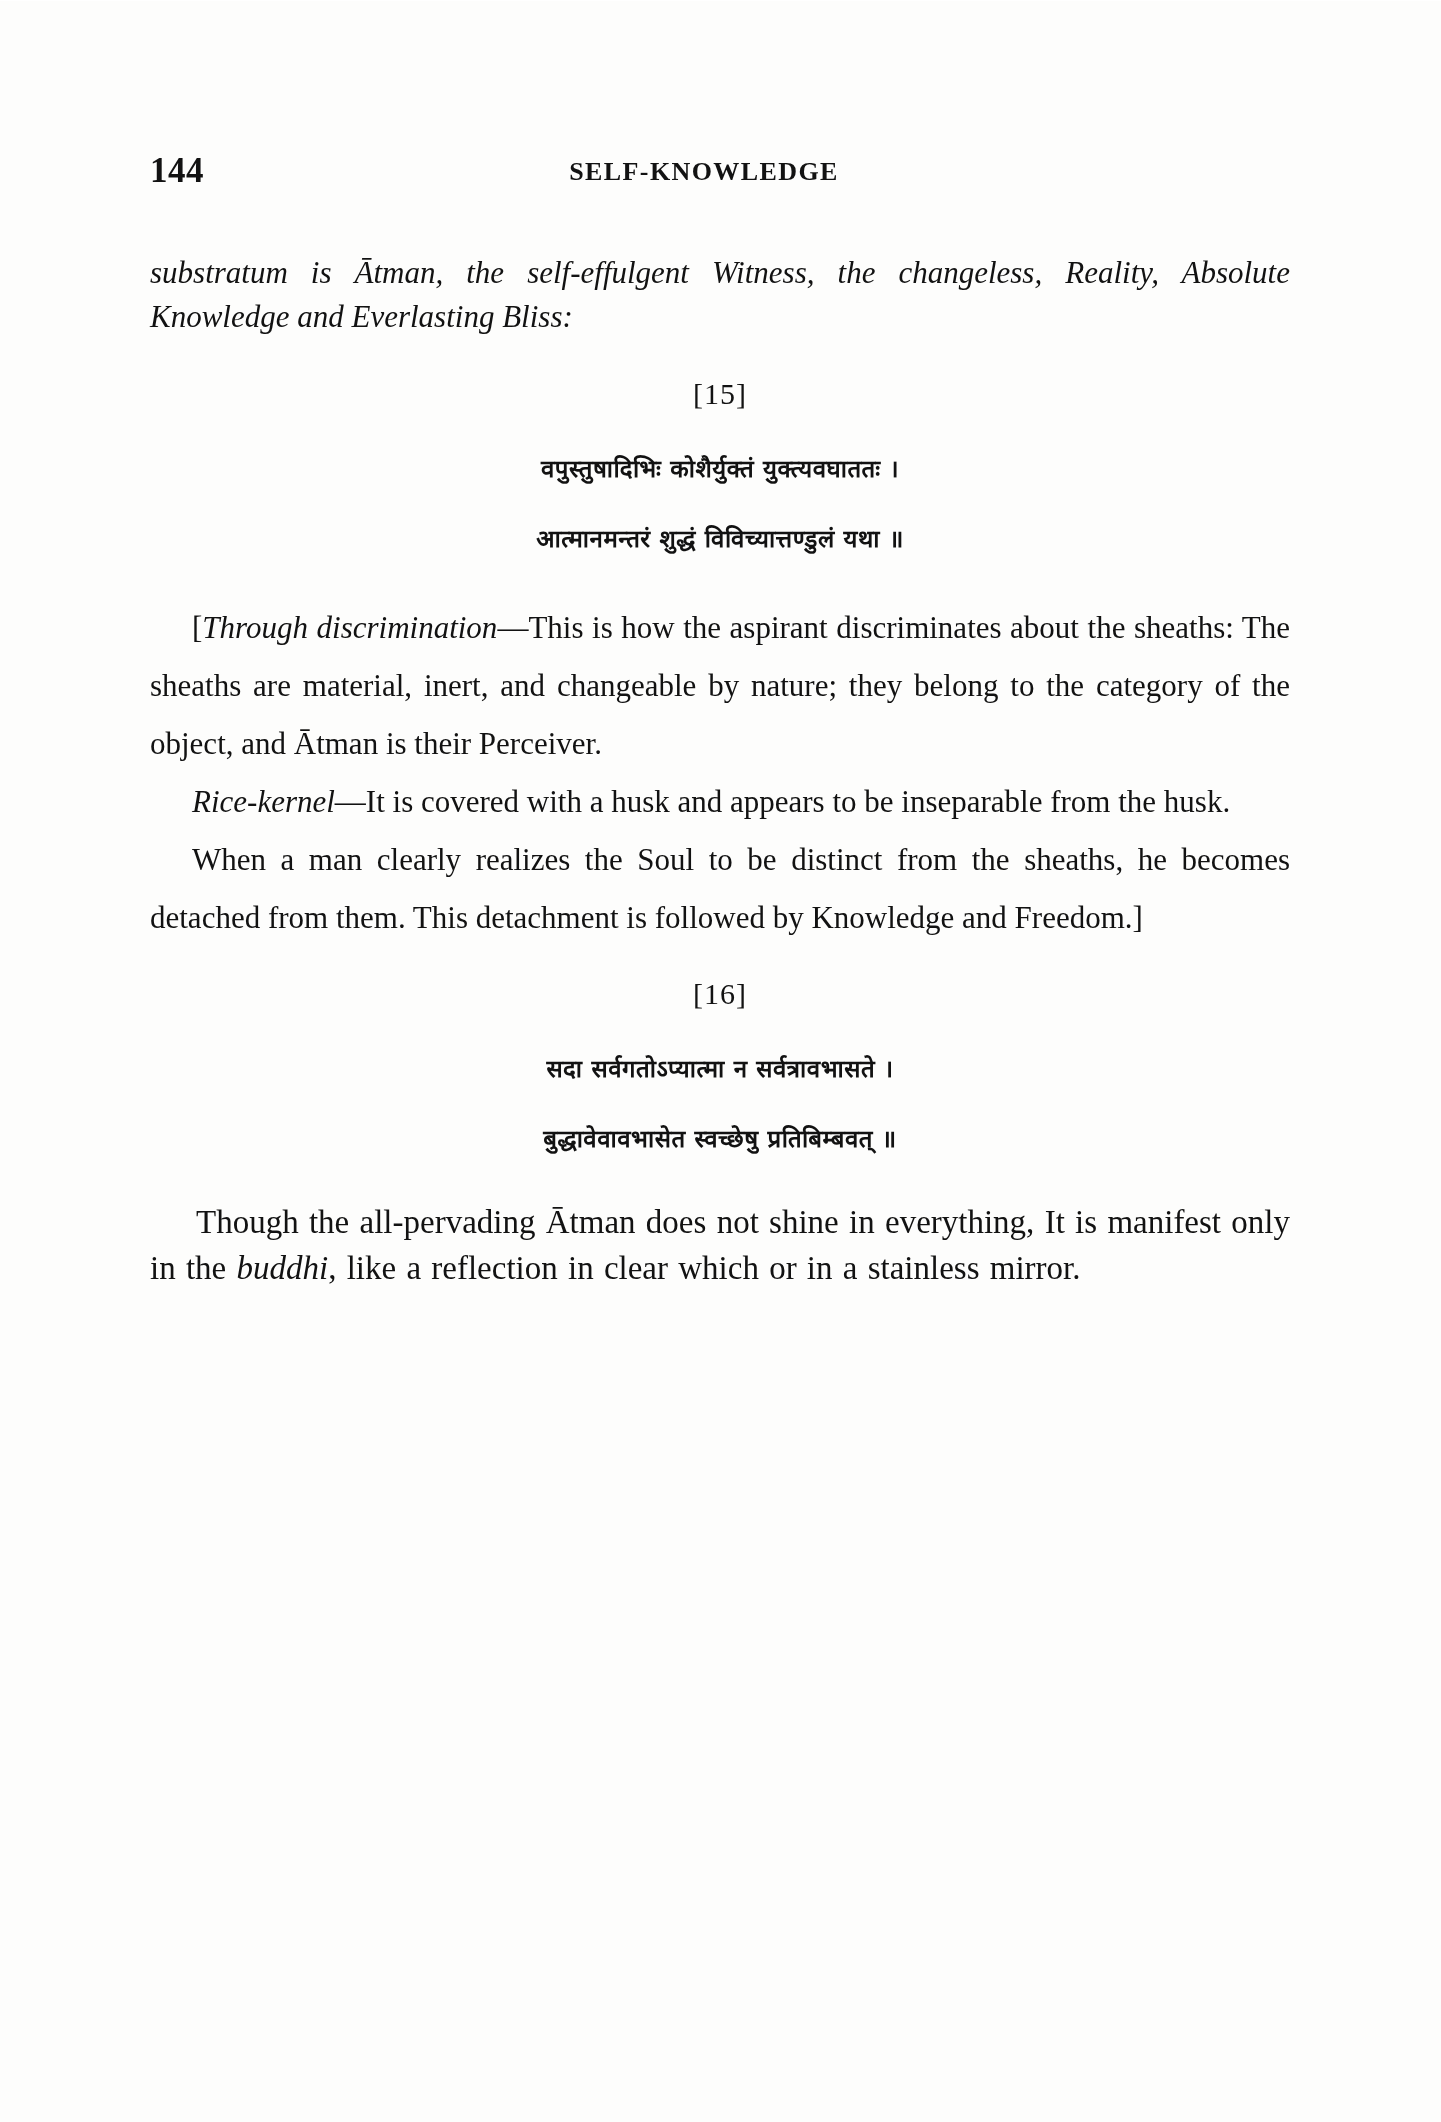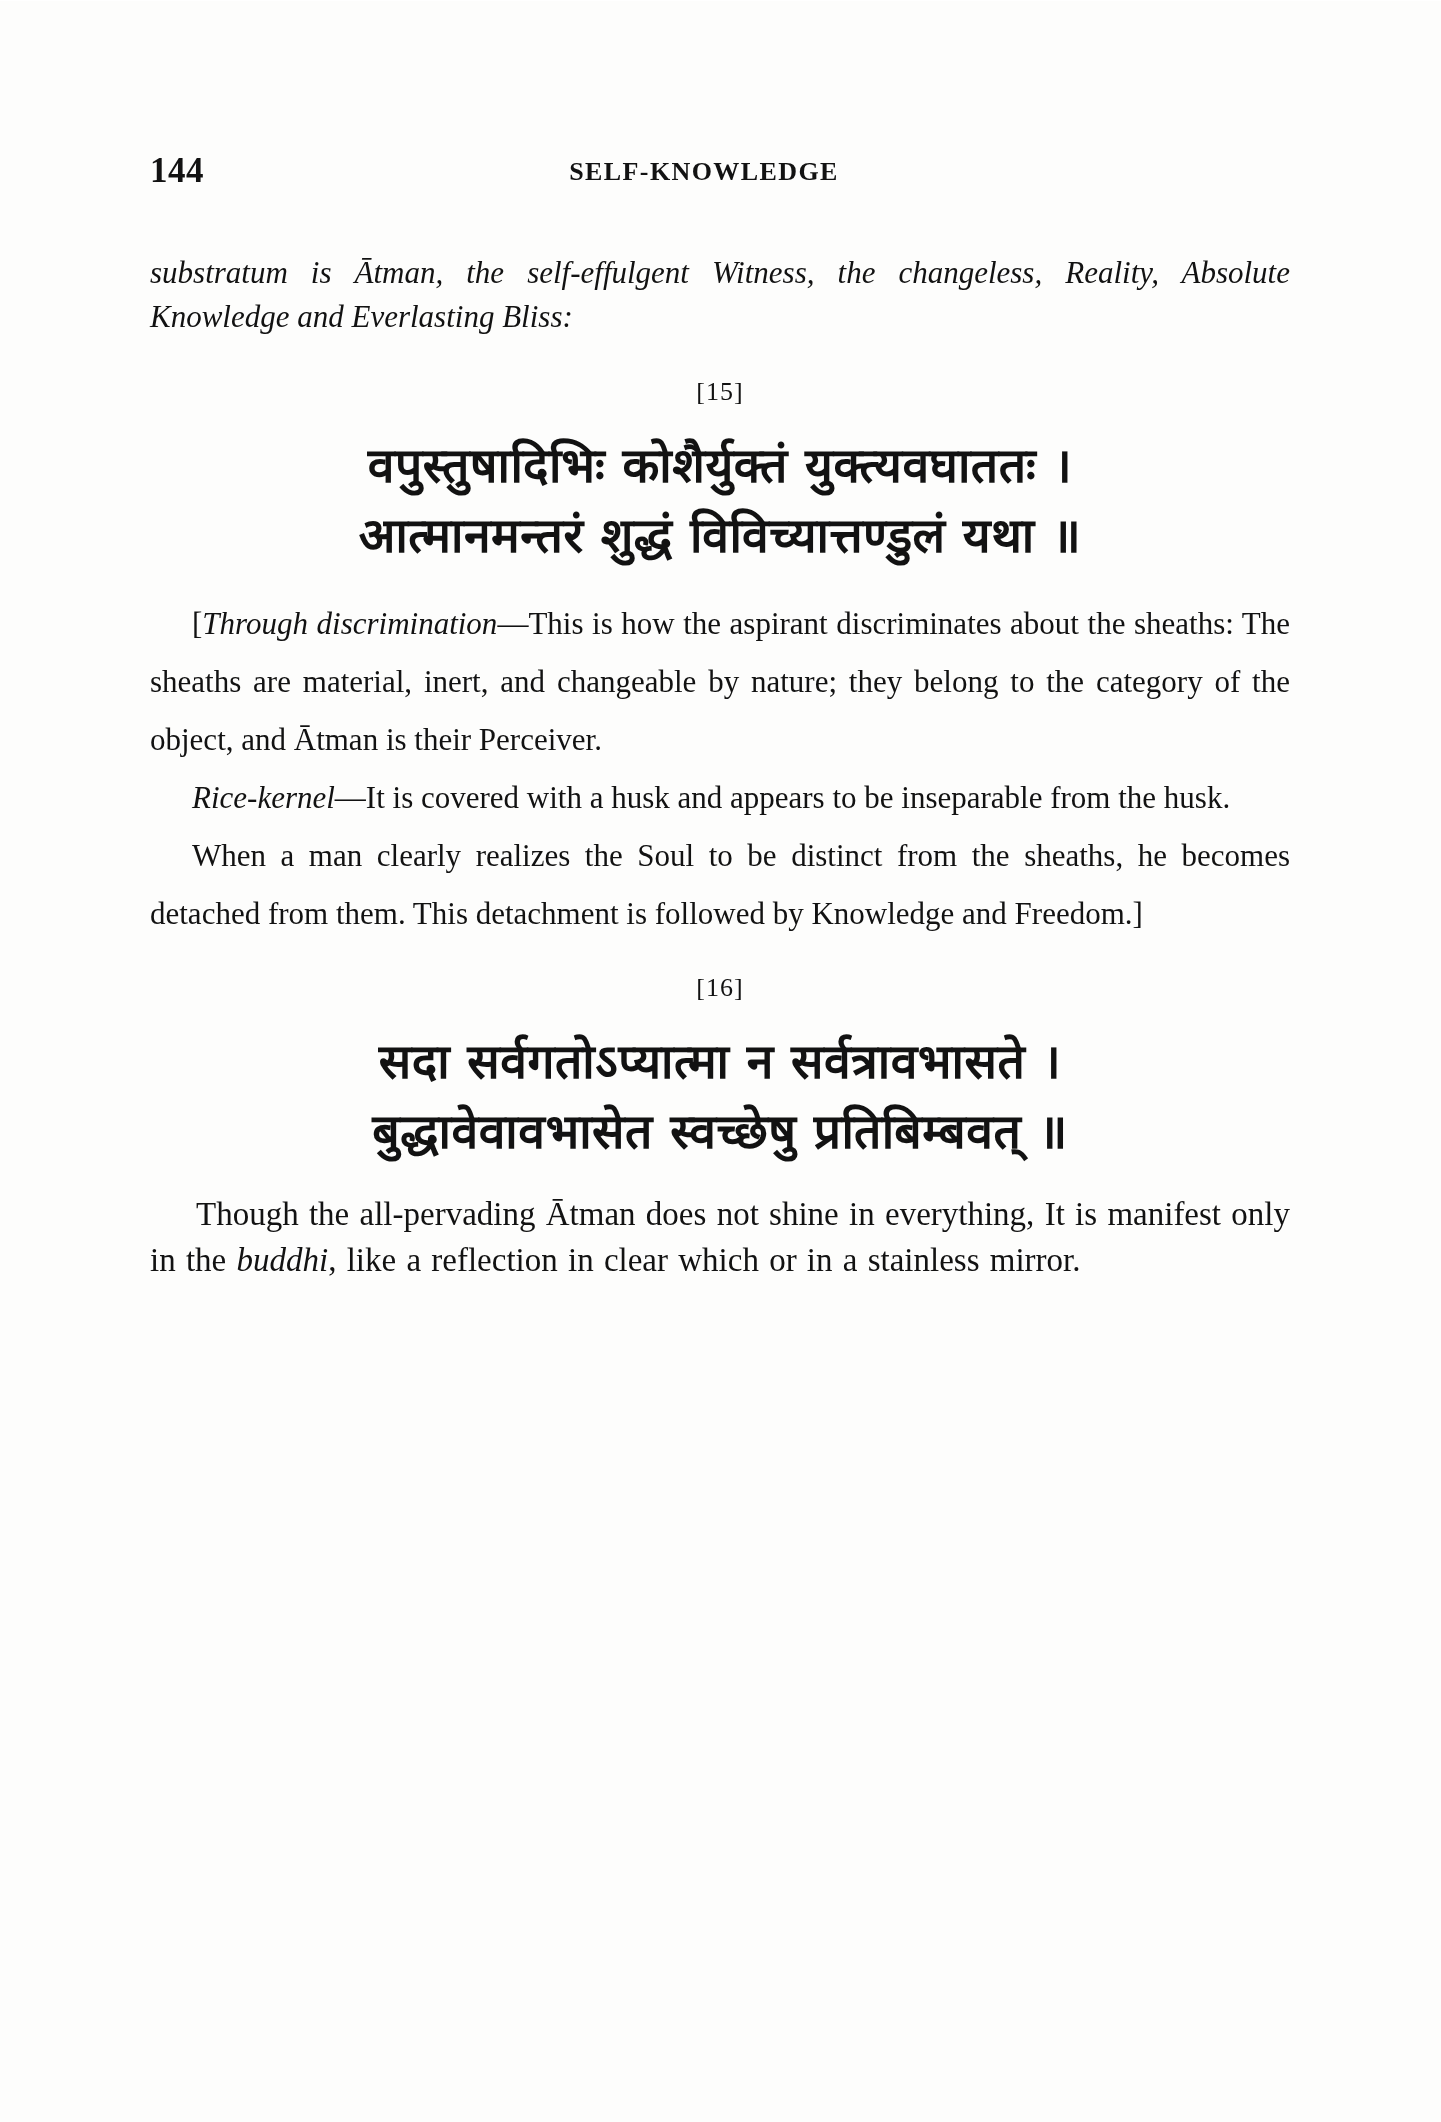--- a/index.html
+++ b/index.html
@@ -63,29 +63,29 @@
     line-height: 44px;
     margin-bottom: 38px;
   }
   .italic-lead.q-block {
     margin-top: 34px;
     margin-bottom: 28px;
     text-indent: 38px;
   }
   .verse-num {
     text-align: center;
-    font-size: 26px;
+    font-size: 30px;
     margin: 30px 0 26px 0;
     letter-spacing: 1px;
   }
   .sanskrit {
     text-align: center;
     font-family: "DejaVu Sans", sans-serif;
     font-weight: bold;
-    font-size: 48px;
+    font-size: 24px;
     line-height: 64px;
     letter-spacing: 0.5px;
     margin-bottom: 6px;
   }
   .sanskrit-block {
     margin-bottom: 28px;
   }
   .translation {
     text-align: justify;
     text-indent: 46px;

